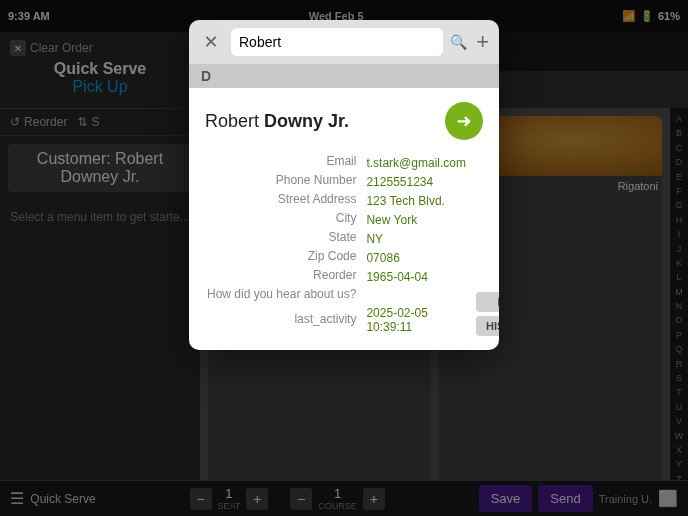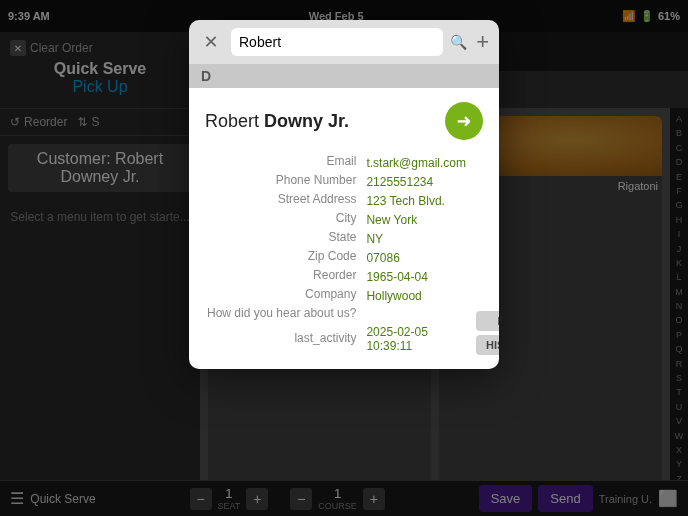--- a/index.html
+++ b/index.html
@@ -616,24 +616,20 @@
           </tr>
           <tr>
             <td>Zip Code</td>
             <td>07086</td>
           </tr>
           <tr>
             <td>Reorder</td>
             <td>1965-04-04</td>
           </tr>
           <tr>
-            <td>Company</td>
-            <td>Hollywood</td>
-          </tr>
-          <tr>
             <td>How did you hear about us?</td>
             <td></td>
           </tr>
           <tr>
             <td>last_activity</td>
             <td>2025-02-05 10:39:11</td>
           </tr>
         </tbody>
           </table>
         <div class="action-buttons">

